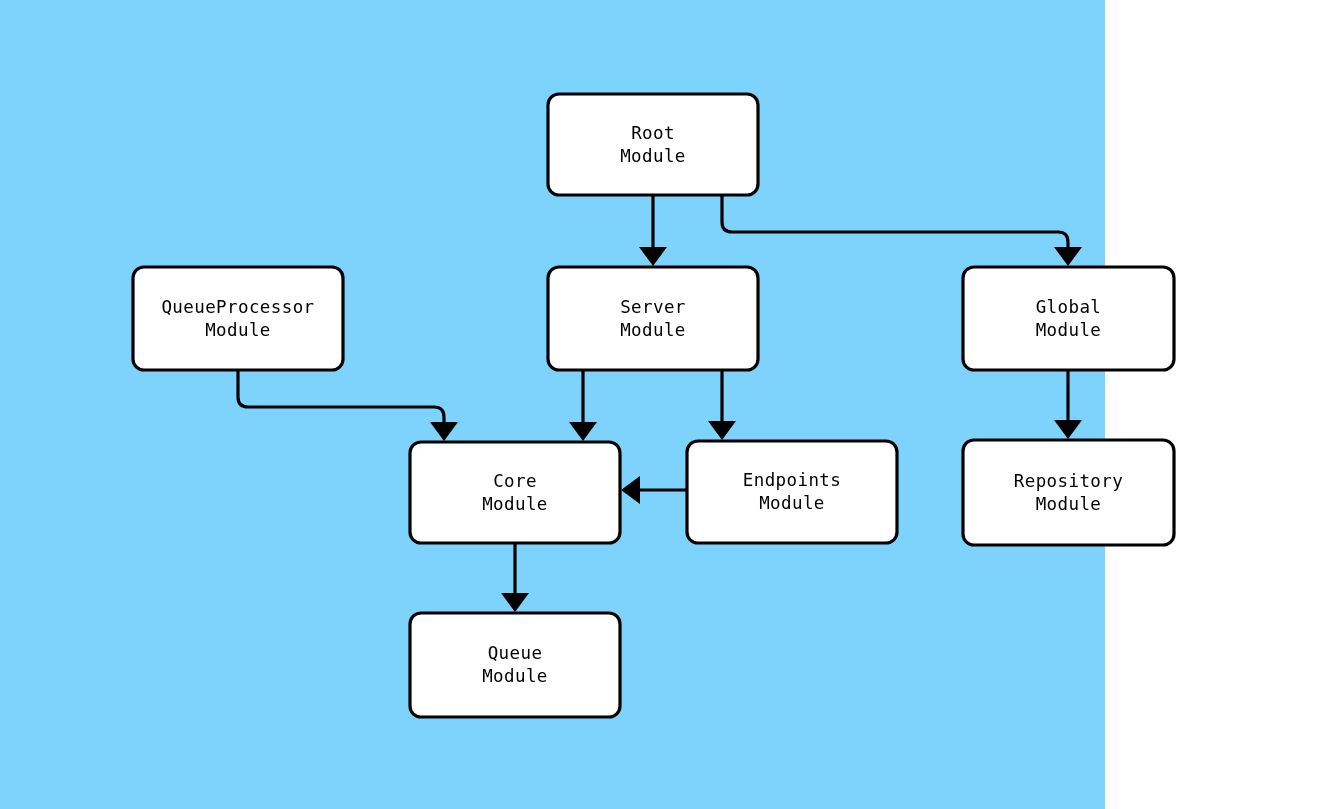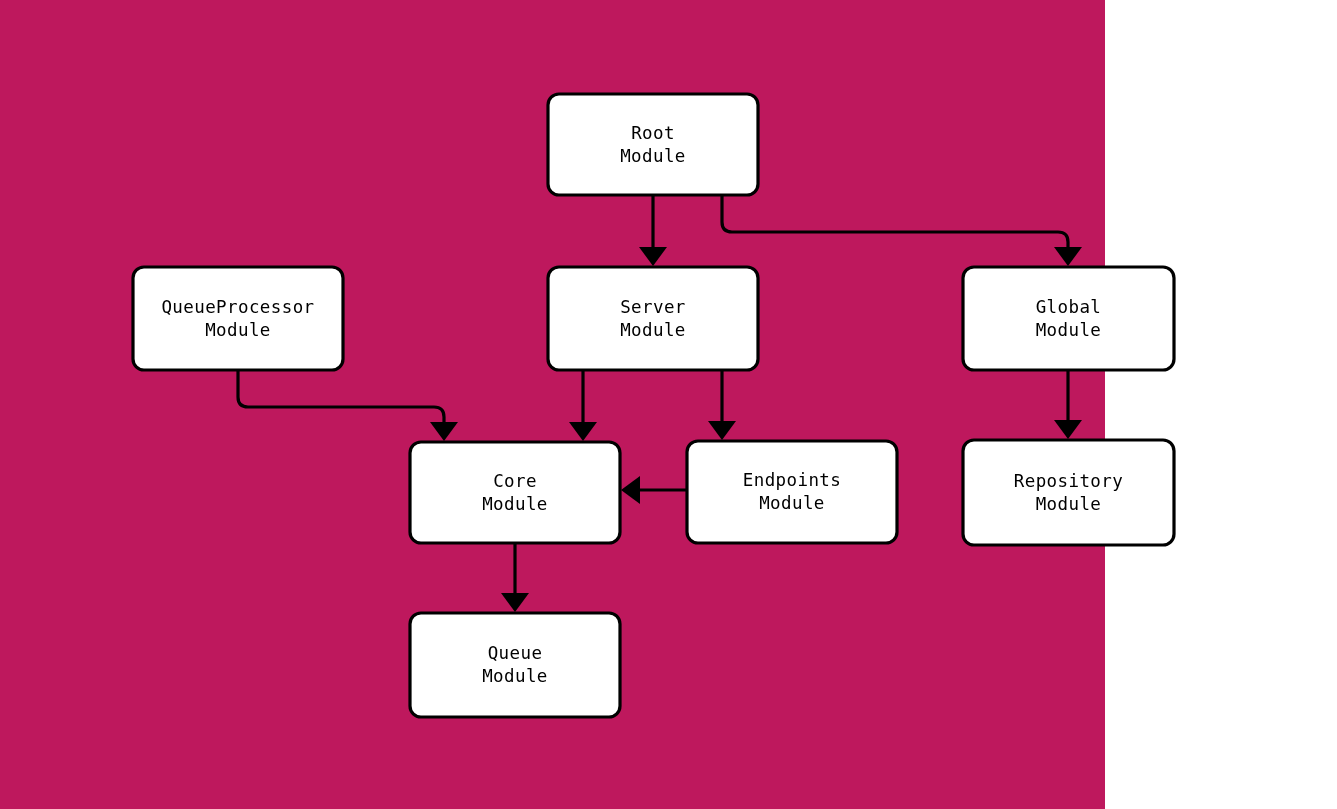--- a/index.html
+++ b/index.html
@@ -10,21 +10,21 @@
   body {
     width: 1337px;
     height: 809px;
     font-family: "DejaVu Sans Mono", "Liberation Mono", monospace;
     overflow: hidden;
   }
   #diagram-root {
     position: relative;
     width: 1105px;
     height: 809px;
-    background: #be185d;
+    background: #7dd3fc;
   }
   #diagram-svg {
     display: block;
     width: 1337px;
     height: 809px;
   }
   .node-box {
     fill: #ffffff;
     stroke: #000000;
     stroke-width: 3.2;

